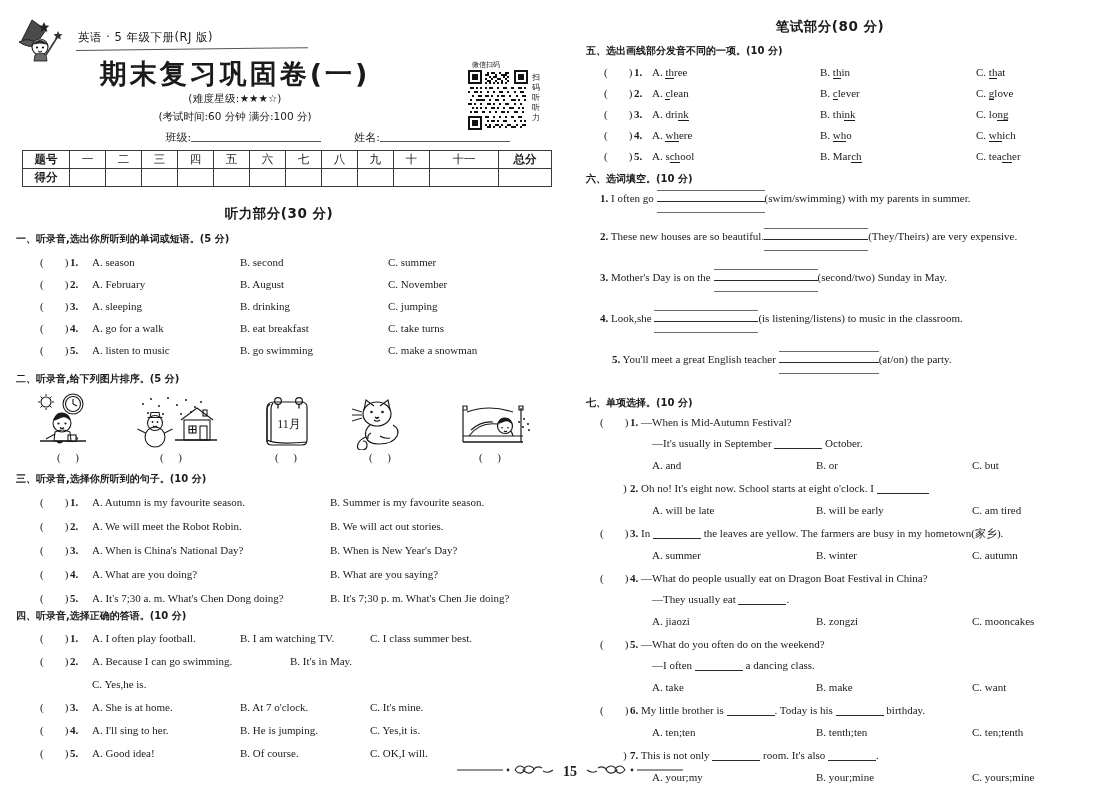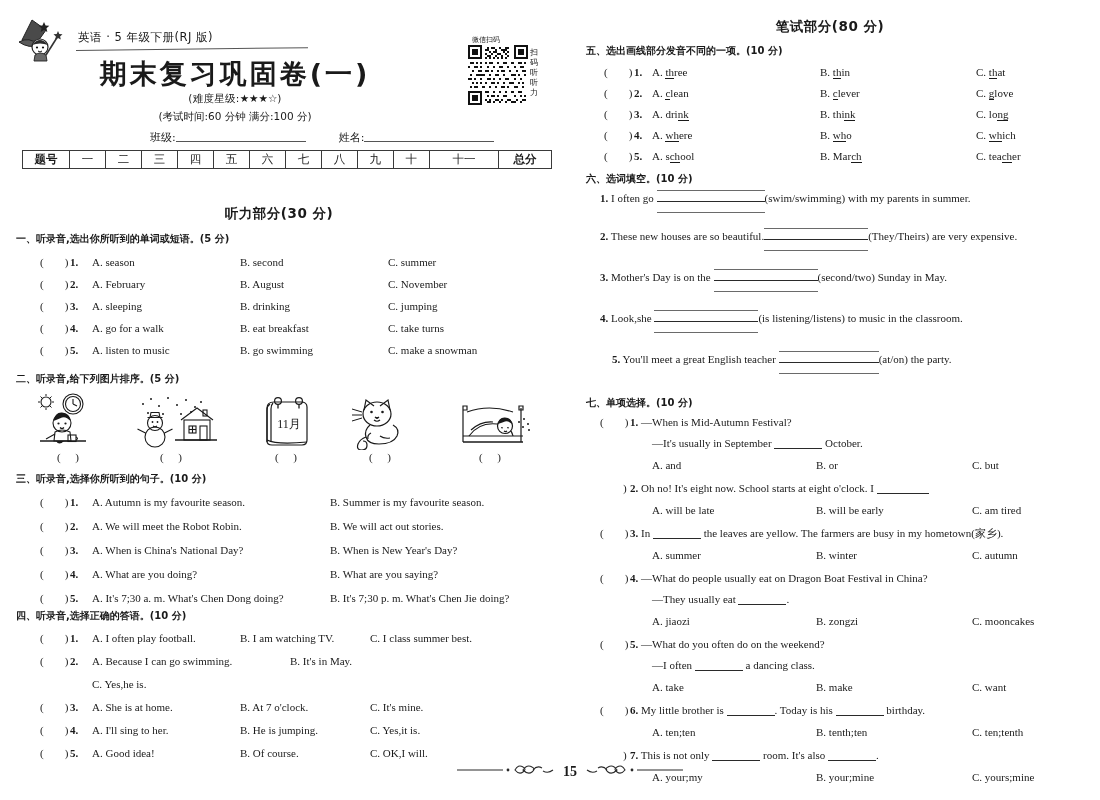--- a/index.html
+++ b/index.html
@@ -7,21 +7,21 @@
     width:1100px;height:800px;
     background:#ffffff;
     font-family:"Liberation Serif", serif;
     color:#1a1a1a;
     overflow:hidden;
     position:relative;
   }
   .page{position:relative;width:1100px;height:800px;}
 
   
-  .cn{font-family:"DejaVu Sans","Liberation Sans",sans-serif;}
+  .cn{font-family:"DejaVu Sans","Liberation Sans",sans-serif;text-align:right;}
   .cnb{font-family:"DejaVu Sans","Liberation Sans",sans-serif;font-weight:bold;}
 
   
   .col-left{position:absolute;left:0;top:0;width:558px;height:800px;}
   .col-right{position:absolute;left:560px;top:0;width:540px;height:800px;}
 
   
   .masthead{position:absolute;left:16px;top:18px;width:300px;height:44px;}
   .mascot{position:absolute;left:0px;top:0px;width:54px;height:44px;}
   .subject-line{position:absolute;left:62px;top:12px;font-size:11.5px;letter-spacing:.5px;white-space:nowrap;}
@@ -32,21 +32,21 @@
      font-size:27px;font-weight:bold;letter-spacing:3px;}
   .difficulty{position:absolute;left:0;top:92px;width:470px;text-align:center;font-size:10.5px;letter-spacing:.3px;}
   .stars{letter-spacing:0px;}
   .timeline{position:absolute;left:0;top:110px;width:470px;text-align:center;font-size:10.5px;}
 
   .idline{position:absolute;left:150px;top:130px;width:360px;font-size:11px;}
   .idline .lbl{display:inline-block;}
   .blank-inline{display:inline-block;border-bottom:1px solid #555;height:11px;vertical-align:-1px;}
 
   
-  .qrblock{position:absolute;left:468px;top:35px;width:86px;height:74px;}
+  .qrblock{position:absolute;left:468px;top:60px;width:86px;height:74px;}
   .qr-cap{position:absolute;left:4px;top:0px;font-size:7px;letter-spacing:0px;white-space:nowrap;}
   .qr-img{position:absolute;left:0px;top:10px;width:60px;height:60px;}
   .qr-side{position:absolute;left:62px;top:13px;width:10px;font-size:8px;line-height:10px;letter-spacing:0;}
 
   
   .scoretable{position:absolute;left:22px;top:150px;width:530px;border-collapse:collapse;padding-left:12px;}
   .scoretable td{border:1px solid #3a3a3a;height:17px;text-align:center;font-size:11.5px;padding:0;}
   .scoretable td.lbl{width:46px;font-weight:bold;}
   .scoretable td.tot{width:52px;font-weight:bold;}
 
@@ -290,20 +290,35 @@
         <td class="cn">四</td>
         <td class="cn">五</td>
         <td class="cn">六</td>
         <td class="cn">七</td>
         <td class="cn">八</td>
         <td class="cn">九</td>
         <td class="cn">十</td>
         <td class="cn">十一</td>
         <td class="tot cn">总分</td>
       </tr>
+      <tr>
+        <td class="lbl cnb">得分</td>
+        <td></td>
+        <td></td>
+        <td></td>
+        <td></td>
+        <td></td>
+        <td></td>
+        <td></td>
+        <td></td>
+        <td></td>
+        <td></td>
+        <td></td>
+        <td></td>
+      </tr>
     </tbody>
       </table>
 
     <div class="part-title cnb" style="position:absolute;left:0;top:205px;width:558px;">听力部分(30 分)</div>
 
     <div class="sec-title cnb" style="position:absolute;left:16px;top:232px;">一、听录音,选出你所听到的单词或短语。(5 分)</div>
 
     <div style="position:absolute;left:40px;top:256px;width:518px;">
       <div class="q" style="height:22px">
         <span class="paren">(<span class="p1"></span>)</span><span class="qnum">1.</span>

